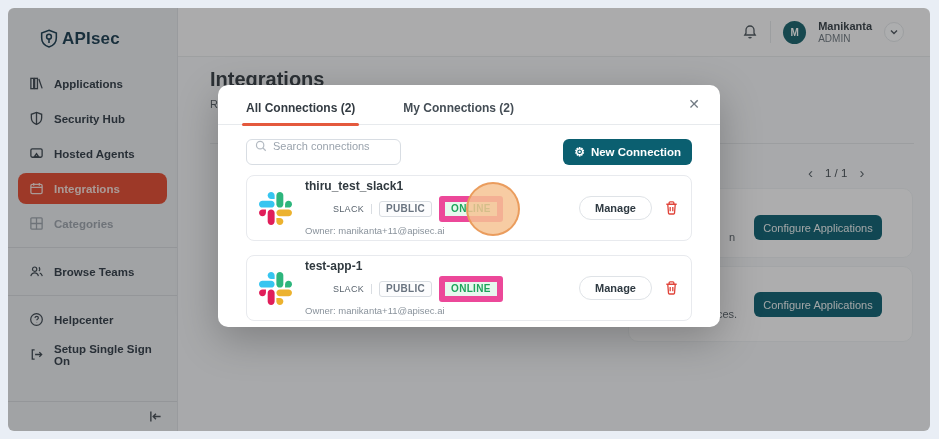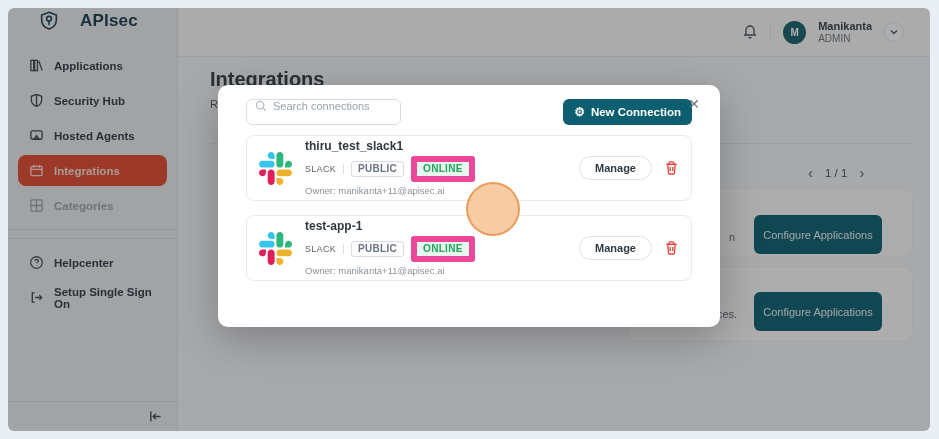--- a/index.html
+++ b/index.html
@@ -5,21 +5,21 @@
   * { margin:0; padding:0; box-sizing:border-box; }
   html,body { width:939px; height:439px; overflow:hidden; }
   body { background:#e9eef5; font-family:"Liberation Sans", sans-serif; position:relative; }
 
   .app { position:absolute; left:8px; top:8px; width:922px; height:423px;
          background:#f3f5f7; border-radius:6px; overflow:hidden; }
 
   
   .sidebar { position:absolute; left:0; top:0; width:170px; height:100%;
              background:#e9ebee; border-right:1px solid #dcdfe3; }
-  .brand { display:flex; align-items:center; gap:20px; padding:2px 0 10px 30px; }
+  .brand { display:flex; align-items:center; gap:2px; padding:20px 0 10px 30px; }
   .brand-text { font-size:17px; font-weight:bold; color:#16394e; letter-spacing:.2px; }
   .menu { padding-top:4px; }
   .menu-item { display:flex; align-items:center; gap:10px; height:31px;
                margin:4px 10px; padding:0 10px; border-radius:8px;
                font-size:11.5px; font-weight:bold; color:#2e3a45; cursor:pointer; }
   .menu-item .mi-icon { width:16px; height:16px; flex:0 0 16px; display:flex; align-items:center; justify-content:center; }
   .menu-item.active { background:#e2492f; color:#f6ddd7; }
   .menu-item.disabled { color:#9aa2ab; }
   .menu-divider { height:1px; background:#d4d8dc; margin:8px 0; }
   .collapse-row { position:absolute; bottom:0; left:0; width:100%; height:30px;
@@ -44,21 +44,21 @@
   .content-divider { position:absolute; left:202px; right:16px; top:135px; height:1px; background:#e0e3e7; }
   .pagination { position:absolute; left:800px; top:157px; display:flex; align-items:center; gap:12px;
                 font-size:11.5px; color:#434b52; }
   .pg-arrow { font-size:15px; color:#555e66; cursor:pointer; line-height:1; }
   .bg-card { position:absolute; left:620px; width:285px; background:#fafbfc; border:1px solid #eceef1; border-radius:10px; }
   .bg-card.one { top:180px; height:70px; }
   .bg-card.two { top:258px; height:76px; }
   .bg-partial { position:absolute; font-size:11px; color:#59626a; }
   .teal-btn { background:#0b5f70; color:#e8eef0; border:none; border-radius:6px;
               font-size:11px; font-family:inherit; cursor:pointer; }
-  .cfg-btn { position:absolute; left:125px; width:128px; height:39px; }
+  .cfg-btn { position:absolute; left:125px; width:128px; height:25px; }
 
   
   .overlay { position:absolute; inset:0; background:rgba(30,30,30,0.35); z-index:50; }
 
   
   .modal { position:absolute; left:218px; top:85px; width:502px; height:242px; background:#ffffff;
            border-radius:10px; box-shadow:0 12px 40px rgba(0,0,0,.25); z-index:100; }
   .modal-close { position:absolute; right:20px; top:11px; font-size:14px; color:#717a83; cursor:pointer; }
   .tabs { display:flex; gap:48px; padding:16px 28px 0; border-bottom:1px solid #e7eaed; }
   .tab { font-size:12px; font-weight:bold; color:#454e56; padding-bottom:9px; cursor:pointer; position:relative; }
@@ -71,21 +71,21 @@
   .search-box input { border:none; outline:none; width:100%; font-size:11px; color:#3a434b; font-family:inherit; }
   .search-box input::placeholder { color:#9aa3ad; }
   .new-conn { display:flex; align-items:center; gap:6px; height:26px; padding:0 11px;
               font-weight:bold; font-size:11.5px; color:#fff; }
   .gear { font-size:12px; line-height:1; }
   .rows { display:flex; flex-direction:column; gap:14px; padding:0 28px; }
   .conn-row { display:flex; align-items:center; border:1px solid #e8eaee; border-radius:8px;
               padding:1px 12px; height:66px; background:#fff; }
   .conn-info { margin-left:13px; line-height:1; }
   .conn-name { font-size:12px; font-weight:bold; color:#30393f; margin-bottom:4px; }
-  .conn-meta { display:flex; align-items:center; gap:7px; margin-bottom:4px; }
+  .conn-meta { display:flex; align-items:center; gap:7px; margin-bottom:4px;margin-left:28px; }
   .conn-type { font-size:9px; color:#5a646e; letter-spacing:.3px; }
   .meta-sep { width:1px; height:10px; background:#d9dde2; }
   .badge { font-size:10px; font-weight:bold; padding:2px 6px; border-radius:3px; letter-spacing:.3px; }
   .badge.public { background:#fcfcfd; border:1px solid #d9dde2; color:#6a7480; }
   .badge.online { background:#e7f7ee; border:6px solid #ec4899; color:#1fa45b; }
   .conn-owner { font-size:9.5px; color:#8a939c; }
   .row-spacer { flex:1; }
   .manage-btn { border:1px solid #dfe3e7; background:#fff; border-radius:14px; padding:5px 15px;
                 font-size:11px; font-weight:bold; color:#2f3a42; font-family:inherit; cursor:pointer; }
   .trash { margin-left:12px; cursor:pointer; display:flex; }
@@ -154,20 +154,30 @@
       <div class="menu-item disabled">
         <span class="mi-icon">
           <svg width="15" height="15" viewBox="0 0 16 16" fill="none" stroke="#9aa2ab" stroke-width="1.4">
             <rect x="2" y="2" width="12" height="12" rx="1"></rect>
               <path d="M8 2v12M2 8h12"></path>
           </svg>
         </span>
         <span>Categories</span>
       </div>
       <div class="menu-divider"></div>
+      <div class="menu-item">
+        <span class="mi-icon">
+          <svg width="15" height="15" viewBox="0 0 16 16" fill="none" stroke="#39444e" stroke-width="1.3">
+            <circle cx="6" cy="5.5" r="2.3"></circle>
+              <path d="M2 13c.5-2.3 2-3.5 4-3.5s3.5 1.2 4 3.5"></path>
+              <path d="M10.5 3.6a2.3 2.3 0 0 1 0 3.8M11.5 9.8c1.4.4 2.3 1.5 2.7 3.2"></path>
+          </svg>
+        </span>
+        <span>Browse Teams</span>
+      </div>
       <div class="menu-divider"></div>
       <div class="menu-item">
         <span class="mi-icon">
           <svg width="15" height="15" viewBox="0 0 16 16" fill="none" stroke="#39444e" stroke-width="1.3">
             <circle cx="8" cy="8" r="6.2"></circle>
               <path d="M6.3 6.2c.2-1 1-1.6 1.9-1.6 1 0 1.8.7 1.8 1.7 0 1.2-1.7 1.4-1.7 2.6"></path>
               <path d="M8.2 11.4v.3"></path>
           </svg>
         </span>
         <span>Helpcenter</span>
@@ -231,20 +241,24 @@
     <span class="bg-partial" style="left:88px; top:41px;">ces.</span>
     <button class="teal-btn cfg-btn" style="top:25px;">Configure Applications</button>
   </div>
 
   <div class="overlay"></div>
 </div>
 
 <div class="modal">
   <span class="modal-close">✕</span>
 
+  <div class="tabs">
+    <div class="tab active">All Connections (2)</div>
+    <div class="tab">My Connections (2)</div>
+  </div>
 
   <div class="toolbar">
     <div class="search-box">
       <span>
         <svg width="12" height="12" viewBox="0 0 14 14" fill="none" stroke="#b3bac2" stroke-width="1.4">
           <circle cx="6" cy="6" r="4.3"></circle>
             <path d="M9.3 9.3L12.5 12.5"></path>
         </svg>
       </span>
       <input type="text" placeholder="Search connections" style="">

